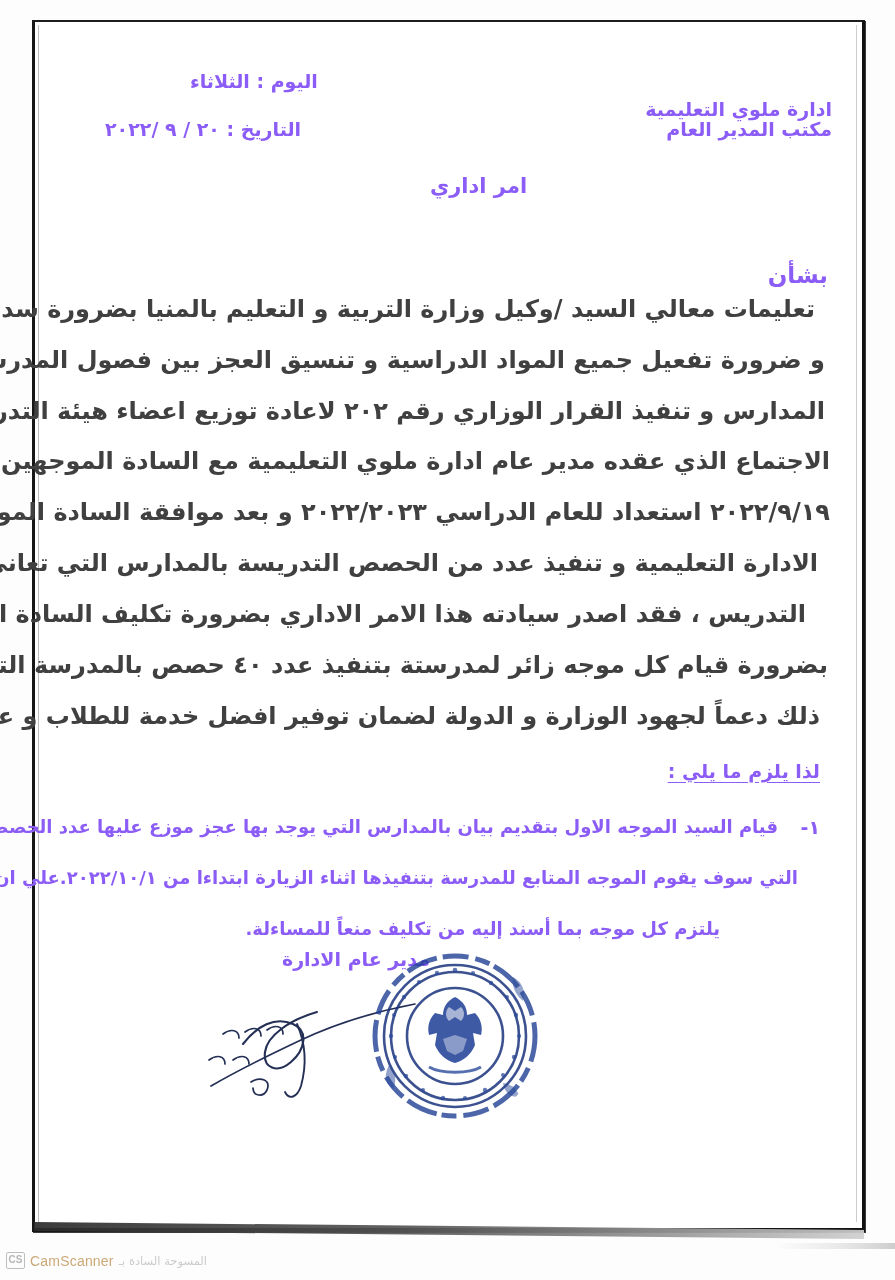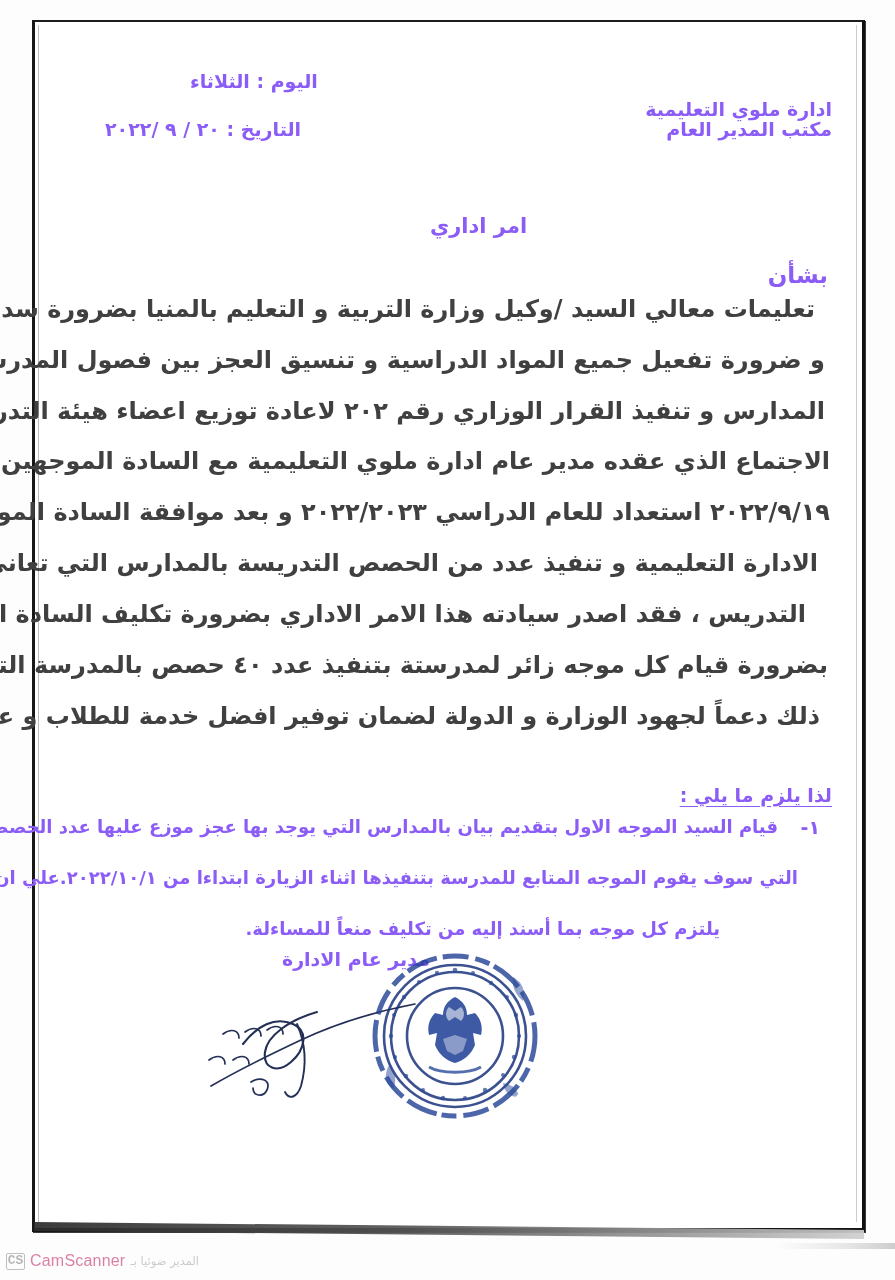--- a/index.html
+++ b/index.html
@@ -81,21 +81,20 @@
     color: #8b5cf6;
     letter-spacing: -0.2px;
     font-family: "DejaVu Sans", "Liberation Sans", sans-serif;
   }
   .hdr-right  { font-size: 19px; right: 18px; }
   .hdr-left   { font-size: 19px; }
 
   .title-line {
     font-size: 21px;
     font-weight: 700;
-    margin-top: 40px;
   }
   .subject-label {
     font-size: 23px;
     font-weight: 700;
     right: 22px;
     margin-top: 26px;
   }
 
   .body-line {
     font-size: 24px;
@@ -150,29 +149,29 @@
     gap: 5px;
     direction: ltr;
     opacity: .55;
   }
   #cs-badge {
     width: 17px;
     height: 15px;
     border: 1.4px solid #8d8d8d;
     border-radius: 2px;
     color: #7d7d7d;
-    font-size: 13px;
+    font-size: 10px;
     font-weight: 700;
     line-height: 13px;
     text-align: center;
-    font-family: Liberation Mono, monospace;
+    font-family: Liberation Sans, sans-serif;
   }
   #cs-wordmark {
-    font-size: 16px;
-    color: #be185d;
+    font-size: 14px;
+    color: #a16207;
     font-family: "Liberation Sans", sans-serif;
     letter-spacing: .2px;
   }
   #cs-arabic {
     font-size: 11.5px;
     color: #a3a3a3;
     direction: rtl;
     font-family: "DejaVu Sans", sans-serif;
   }
 
@@ -218,21 +217,21 @@
       <div class="ln body-line" style="right: 20px; top: 476px;">٢٠٢٢/٩/١٩  استعداد للعام الدراسي ٢٠٢٢/٢٠٢٣ و بعد موافقة السادة الموجهين  علي المشاركة في دعم جهود</div>
 
       <div class="ln body-line" style="right: 32px; top: 527px;">الادارة التعليمية و تنفيذ عدد من الحصص التدريسة  بالمدارس التي تعاني من العجز في اعضاء هيئة</div>
 
       <div class="ln body-line" style="right: 44px; top: 578px;">التدريس ، فقد اصدر سيادته هذا الامر الاداري بضرورة تكليف السادة الموجهين بالمواد الاساسية</div>
 
       <div class="ln body-line" style="right: 22px; top: 629px;">بضرورة قيام كل موجه زائر لمدرستة بتنفيذ عدد ٤٠  حصص بالمدرسة التي يوجد بها عجز في مادته و</div>
 
       <div class="ln body-line" style="right: 30px; top: 680px;">ذلك دعماً لجهود الوزارة و الدولة لضمان توفير افضل خدمة للطلاب و عدم تعطيل المواد الدراسية .</div>
 
-      <div class="ln req-head" style="right: 18px; top: 738px; margin-top: 24px;">لذا يلزم ما يلي :</div>
+      <div class="ln req-head" style="right: 30px; top: 738px;">لذا يلزم ما يلي :</div>
 
       <div class="ln item-num" style="right: 30px; top: 794px;">١-</div>
 
       <div class="ln item-line" style="right: 72px; top: 794px;">قيام السيد الموجه الاول بتقديم بيان بالمدارس التي يوجد بها عجز موزع عليها  عدد الحصص</div>
 
       <div class="ln item-line" style="right: 52px; top: 845px;">التي سوف يقوم الموجه المتابع للمدرسة بتنفيذها اثناء الزيارة ابتداءا من ٢٠٢٢/١٠/١.علي ان</div>
 
       <div class="ln item-line" style="right: 130px; top: 896px;">يلتزم كل موجه  بما أسند إليه من تكليف منعاً للمساءلة.</div>
 
       <div class="ln sig-label" style="right: 420px; top: 926px;">مدير عام الادارة</div>
@@ -314,16 +313,16 @@
       </g>
     </g>
   </svg>
 
   <div id="sheet-bottom-shadow"></div>
   <div id="scan-corner-smudge"></div>
 
   <div id="camscanner-footer">
     <div id="cs-badge">CS</div>
     <div id="cs-wordmark">CamScanner</div>
-    <div id="cs-arabic">المدير ضوئيا بـ</div>
+    <div id="cs-arabic">المسوحة السادة بـ</div>
   </div>
 
 </div>
 
 </body></html>

